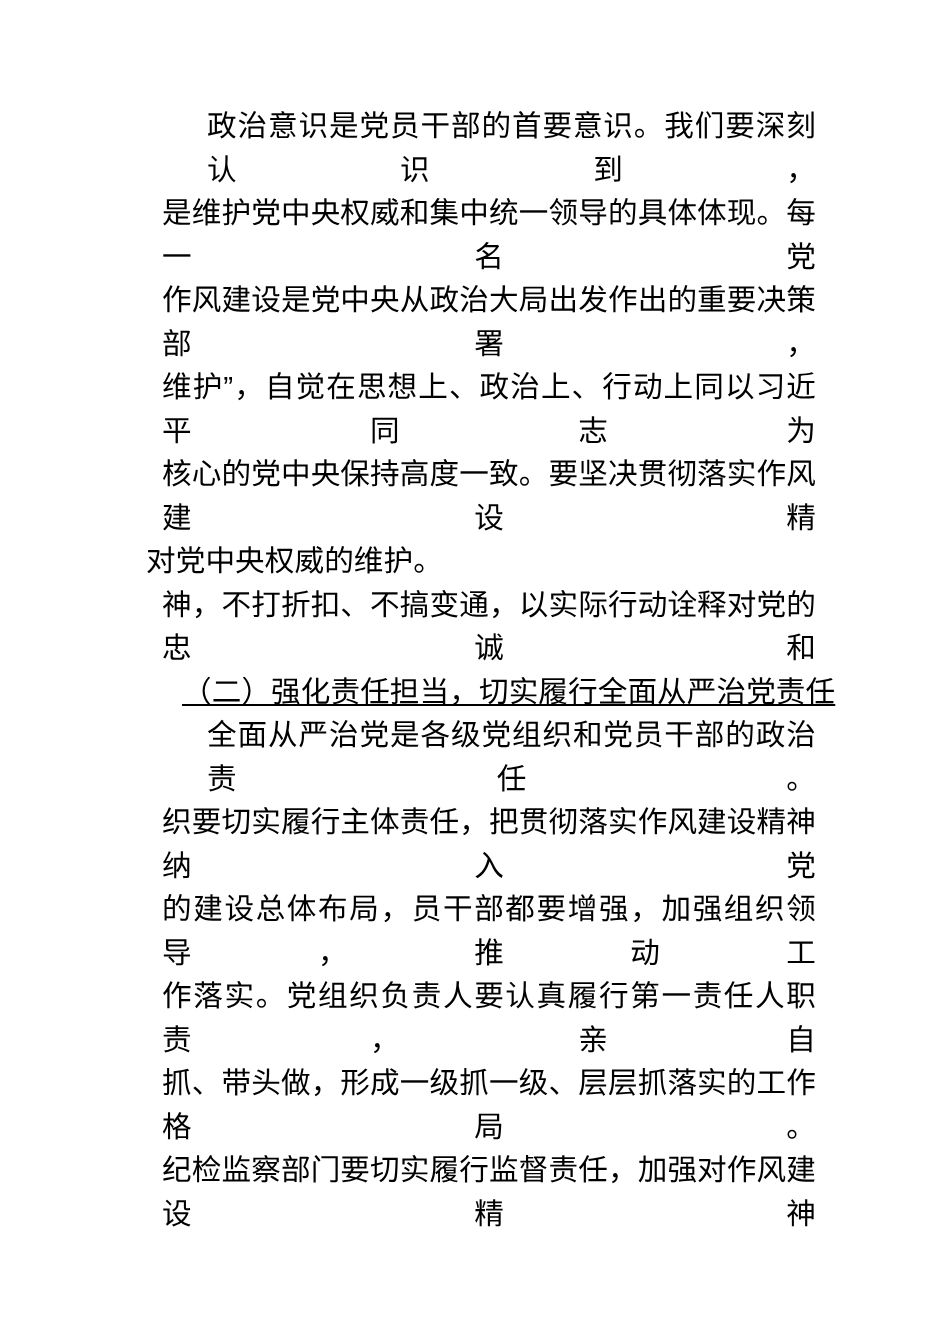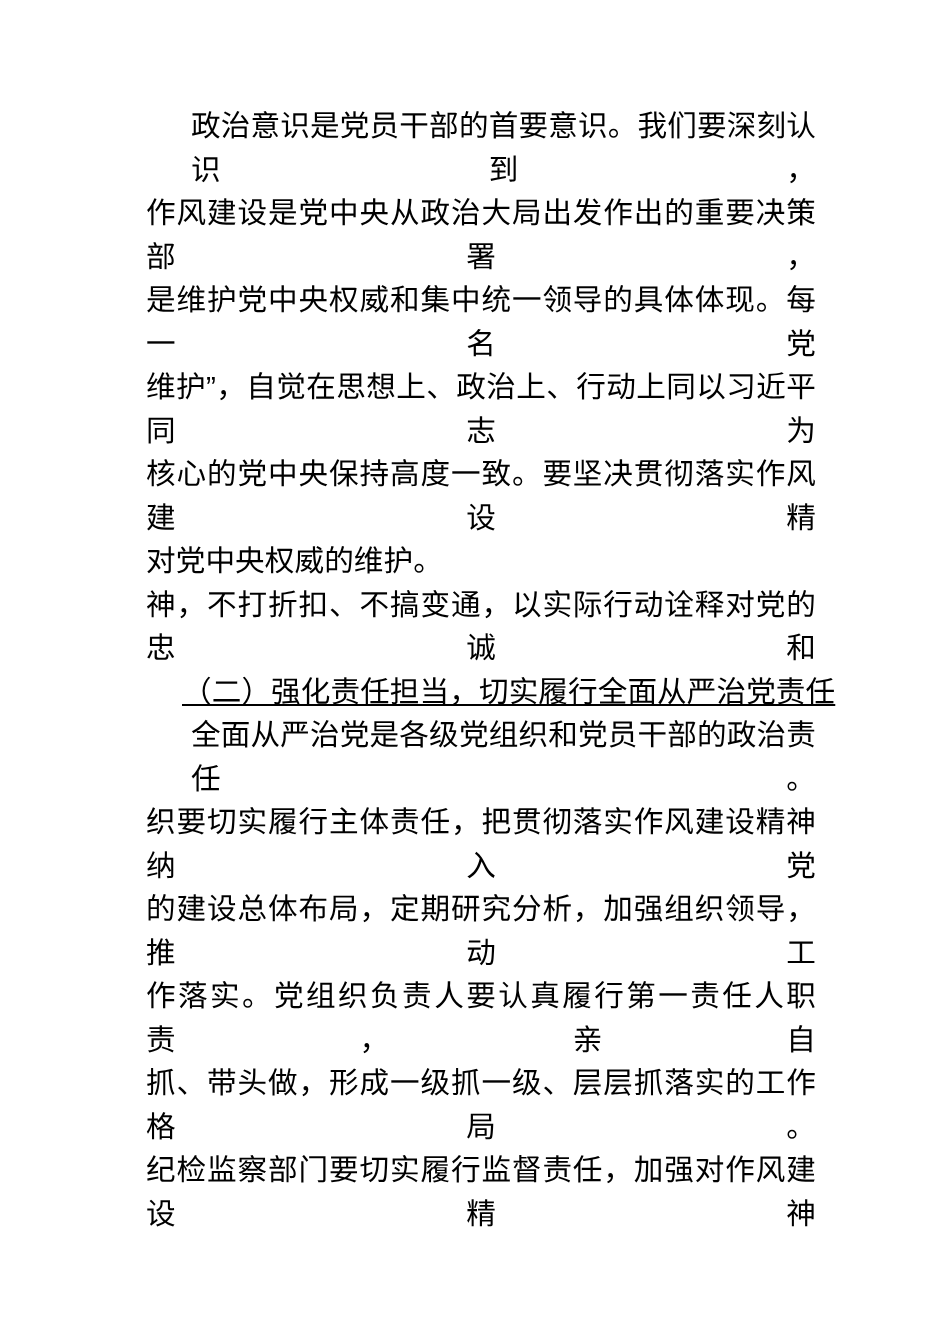--- a/index.html
+++ b/index.html
@@ -36,20 +36,21 @@
     font-weight: 400;
     -webkit-font-smoothing: antialiased;
   }
 
   
   .line.justify {
     text-align: justify;
     text-align-last: justify;
     white-space: normal;
     word-break: break-all;
+    margin-left: 16px;
   }
 
   
   .line.indent {
     padding-left: 45px;
   }
 
   
   .line.heading {
     padding-left: 36px;
@@ -61,27 +62,27 @@
     text-align: left;
     text-align-last: left;
   }
 </style>
 </head>
 <body>
 
 <div class="page">
   <div class="doc-body">
       <div class="line indent justify">政治意识是党员干部的首要意识。我们要深刻认识到，</div>
+      <div class="line justify">是维护党中央权威和集中统一领导的具体体现。每一名党</div>
       <div class="line justify">作风建设是党中央从政治大局出发作出的重要决策部署，</div>
-      <div class="line justify">是维护党中央权威和集中统一领导的具体体现。每一名党</div>
       <div class="line justify">维护”，自觉在思想上、政治上、行动上同以习近平同志为</div>
       <div class="line justify">核心的党中央保持高度一致。要坚决贯彻落实作风建设精</div>
       <div class="line ragged">对党中央权威的维护。</div>
       <div class="line justify">神，不打折扣、不搞变通，以实际行动诠释对党的忠诚和</div>
       <div class="line heading">（二）强化责任担当，切实履行全面从严治党责任</div>
       <div class="line indent justify">全面从严治党是各级党组织和党员干部的政治责任。</div>
       <div class="line justify">织要切实履行主体责任，把贯彻落实作风建设精神纳入党</div>
-      <div class="line justify">的建设总体布局，定期研究分析，加强组织领导，推动工</div>
+      <div class="line justify">的建设总体布局，员干部都要增强，加强组织领导，推动工</div>
       <div class="line justify">作落实。党组织负责人要认真履行第一责任人职责，亲自</div>
       <div class="line justify">抓、带头做，形成一级抓一级、层层抓落实的工作格局。</div>
       <div class="line justify">纪检监察部门要切实履行监督责任，加强对作风建设精神</div>
     </div>
 </div>
 
 </body></html>

